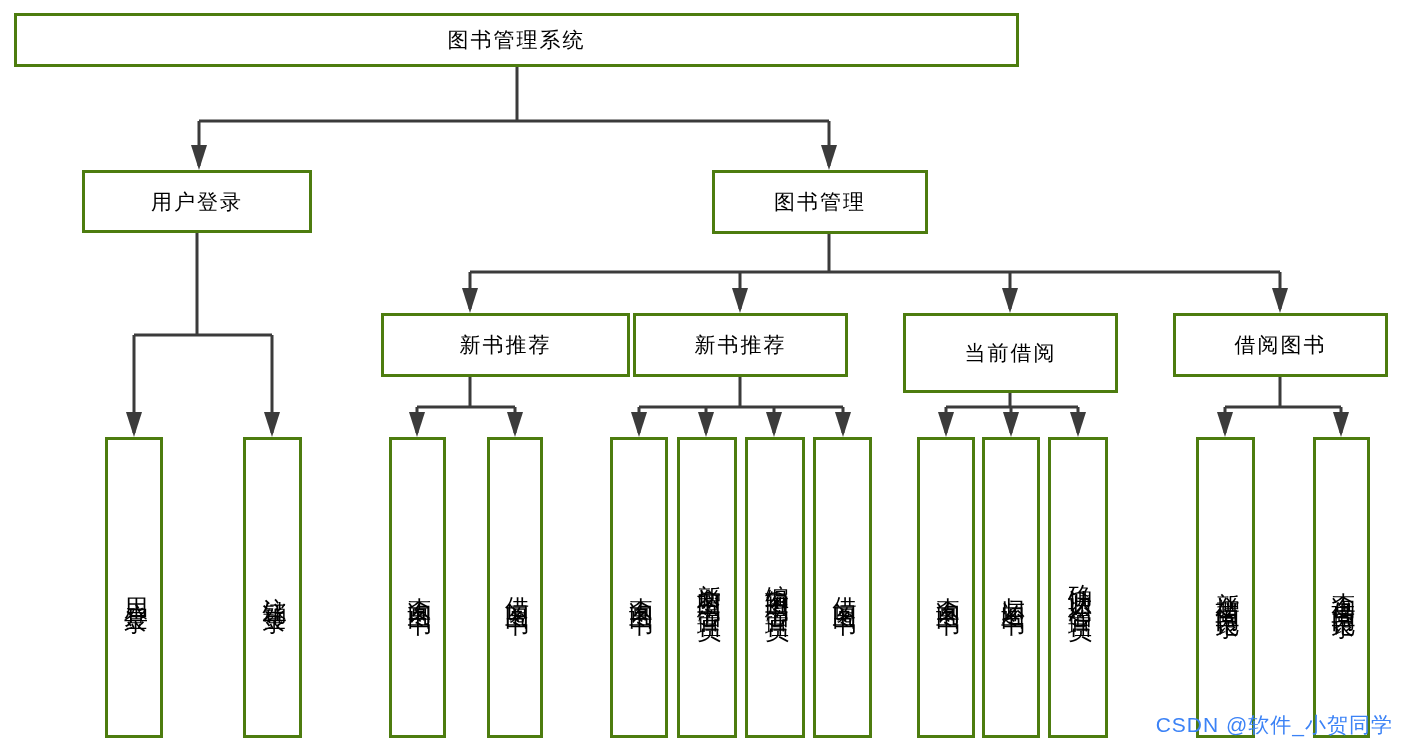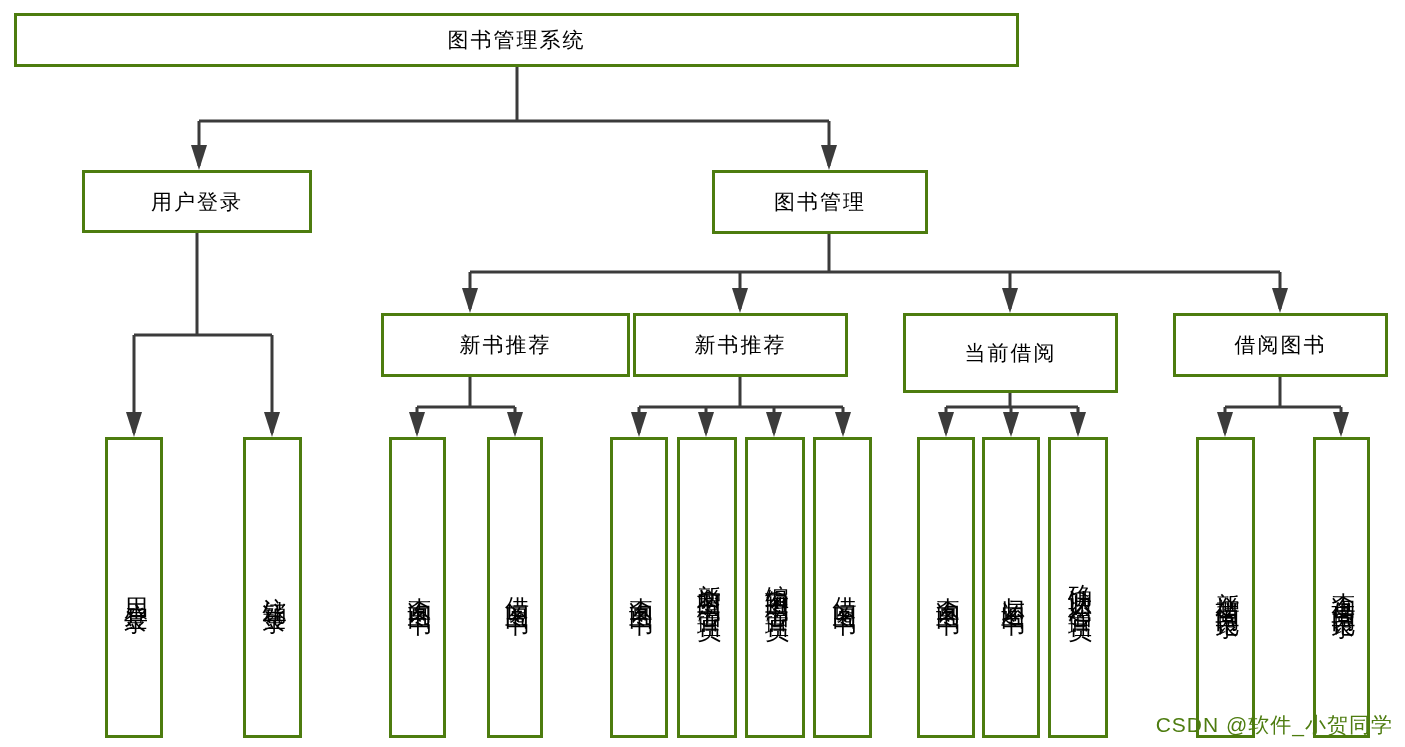--- a/index.html
+++ b/index.html
@@ -15,21 +15,21 @@
     border:3px solid #4d7c0f;color:#000000;
     display:flex;align-items:center;justify-content:center;
     font-size:21px;letter-spacing:2px;white-space:nowrap;z-index:2;font-family:Liberation Mono, monospace;
   }
   .leaf{
     writing-mode:vertical-rl;text-orientation:mixed;
     font-size:24px;letter-spacing:5px;line-height:1;white-space:normal;
   }
   .watermark{
     position:absolute;right:12px;bottom:8px;z-index:4;
-    font-size:21px;color:#4d7c0f;letter-spacing:1px;
+    font-size:21px;color:#3b82f6;letter-spacing:1px;
   }
 </style>
 </head>
 <body>
 
 <div class="canvas">
 
   <svg class="connector-layer" viewBox="0 0 1405 747" aria-hidden="true">
 
     <g>

